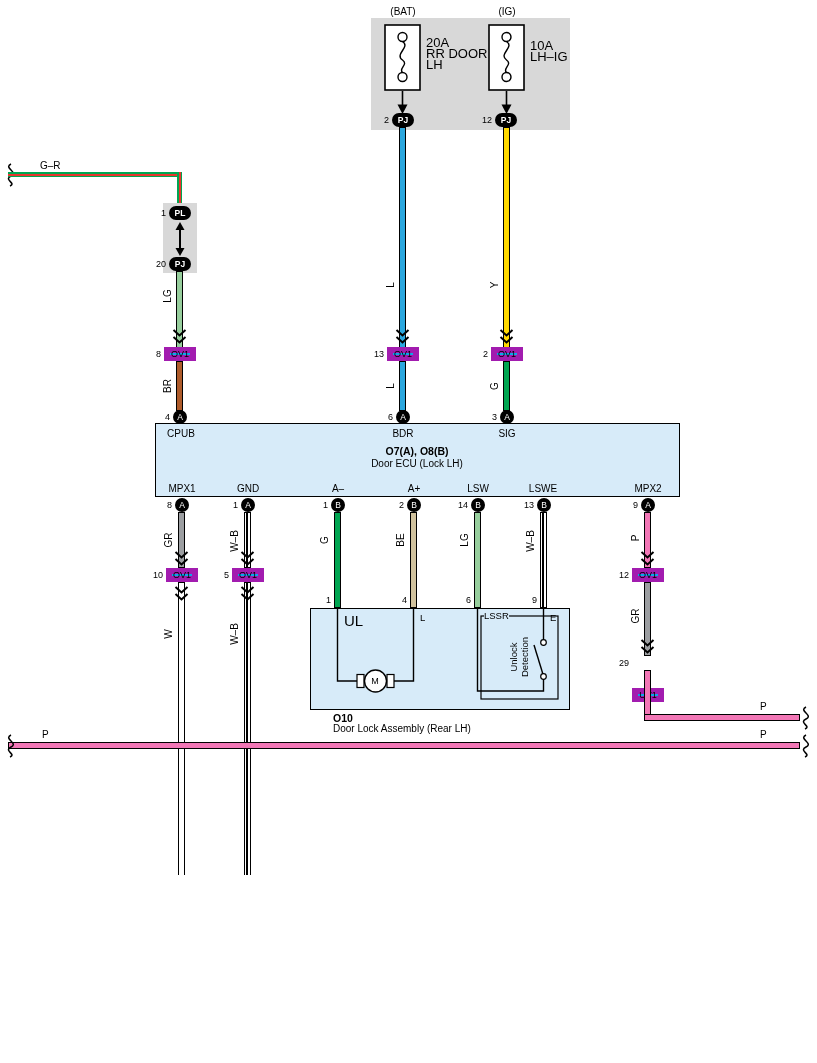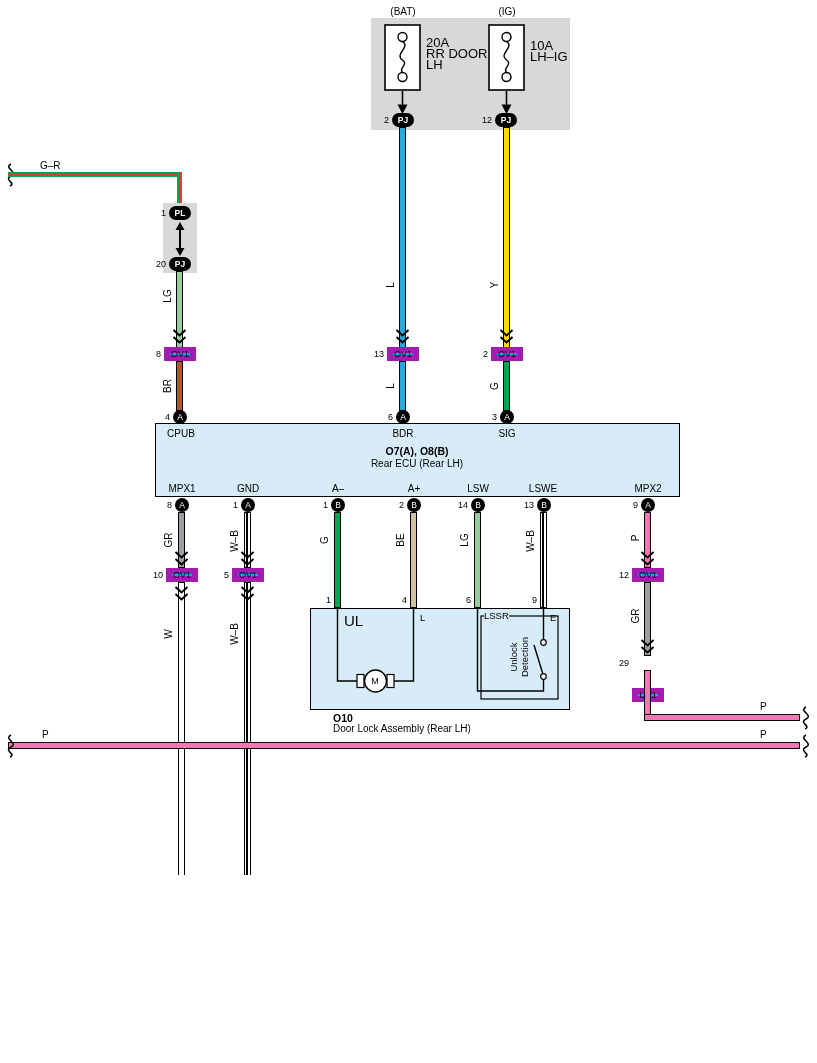--- a/index.html
+++ b/index.html
@@ -125,21 +125,21 @@
   <div class="conn-num" style="left:368px;top:350px">13</div>
   <div class="conn-rect" style="left:387px;top:347px">OV1</div>
   <div class="conn-num" style="left:472px;top:350px">2</div>
   <div class="conn-rect" style="left:491px;top:347px">OV1</div>
 
   <div class="box" style="left:155px;top:423px;width:525px;height:74px"></div>
   <div class="hlab cx" style="left:181px;top:429px">CPUB</div>
   <div class="hlab cx" style="left:403px;top:429px">BDR</div>
   <div class="hlab cx" style="left:507px;top:429px">SIG</div>
   <div class="hlab cx b" style="left:417px;top:446px;font-size:10.5px">O7(A), O8(B)</div>
-  <div class="hlab cx" style="left:417px;top:459px">Rear ECU (Rear LH)</div>
+  <div class="hlab cx" style="left:417px;top:459px">Door ECU (Lock LH)</div>
 
   <div class="hlab cx" style="left:182px;top:484px">MPX1</div>
   <div class="hlab cx" style="left:248px;top:484px">GND</div>
   <div class="hlab cx" style="left:338px;top:484px">A–</div>
   <div class="hlab cx" style="left:414px;top:484px">A+</div>
   <div class="hlab cx" style="left:478px;top:484px">LSW</div>
   <div class="hlab cx" style="left:543px;top:484px">LSWE</div>
   <div class="hlab cx" style="left:648px;top:484px">MPX2</div>
 
   <div class="pin-num" style="left:156px;top:413px">4</div>

